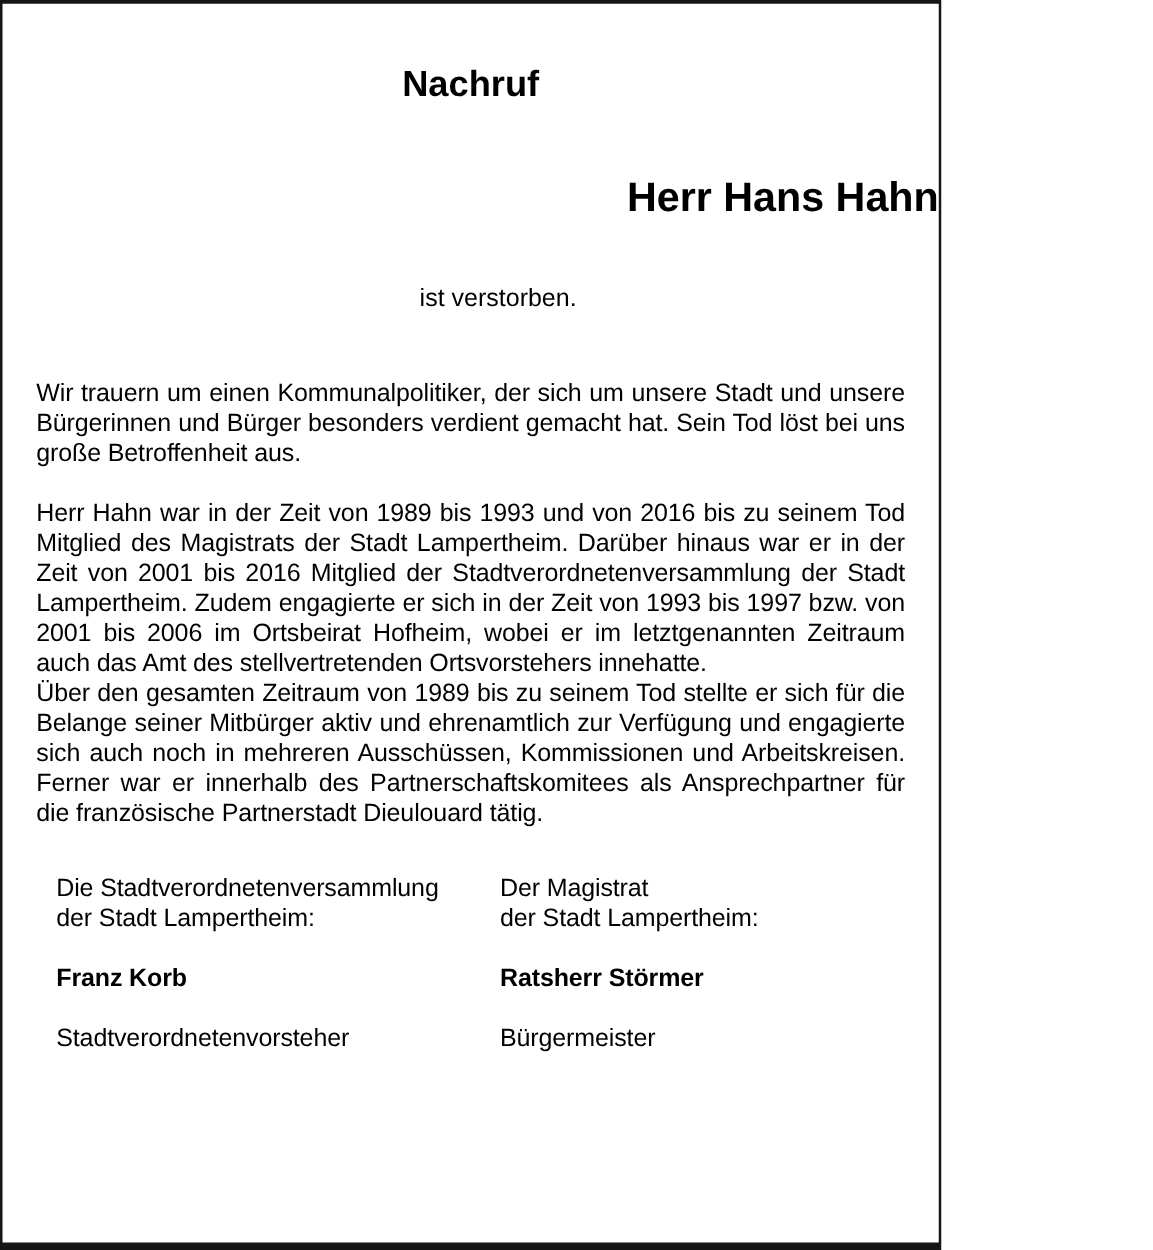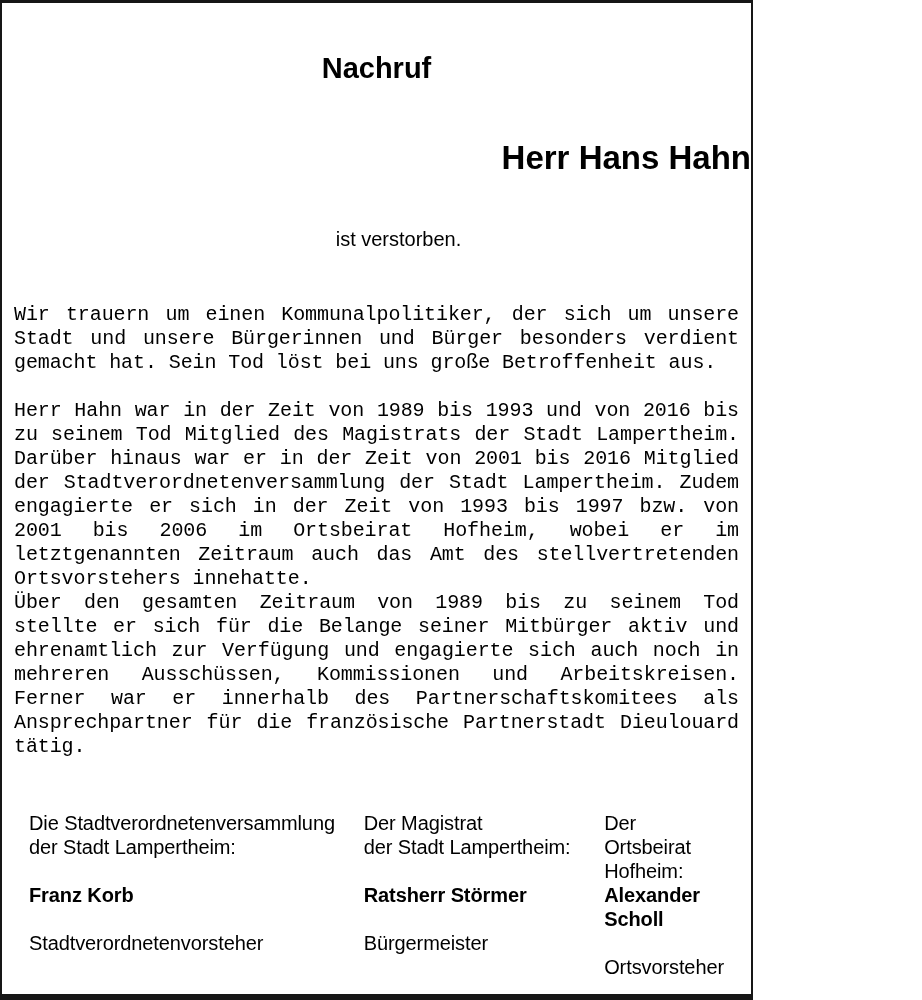--- a/index.html
+++ b/index.html
@@ -36,39 +36,38 @@
     text-align: right;
   }
   .deceased-status {
     margin: 50px 0 0 0;
     font-size: 20px;
     line-height: 24px;
     text-align: center;
     padding-left: 44px;
   }
   .body-text {
-    padding: 0 12px;
-    font-family: Liberation Mono, monospace;
+    padding: 0 27px;
   }
   .body-text p {
     margin: 0;
     font-size: 20px;
     line-height: 24px;
     text-align: justify;
     white-space: pre-line;
     letter-spacing: -0.1px;
   }
   p.para-1 { margin-top: 52px; }
   p.para-2 { margin-top: 24px; }
   p.para-3 { margin-top: 28px; }
   p.para-4 { margin-top: 24px; }
   .signatures {
     display: flex;
-    padding: 0 27px;
-    margin-top: 52px;
+    padding: 0 43px;
+    margin-top: 36px;
     font-size: 20px;
     line-height: 24px;
     letter-spacing: -0.1px;
   }
   .sig-col-1 { width: 355px; }
   .sig-col-2 { width: 255px; }
   .sig-col-3 { flex: 1; }
   .sig-org {
     height: 48px;
     white-space: pre-line;
@@ -107,21 +106,16 @@
       <div class="sig-role">Stadtverordnetenvorsteher</div>
     </div>
 
     <div class="sig-col-2">
       <div class="sig-org">Der Magistrat
 der Stadt Lampertheim:</div>
       <div class="sig-name">Ratsherr Störmer</div>
       <div class="sig-role">Bürgermeister</div>
     </div>
 
-    <div class="sig-col-3">
-      <div class="sig-org">Der Ortsbeirat Hofheim:</div>
-      <div class="sig-name">Alexander Scholl</div>
-      <div class="sig-role">Ortsvorsteher</div>
-    </div>
 
   </div>
 
 </div>
 
 </body></html>

